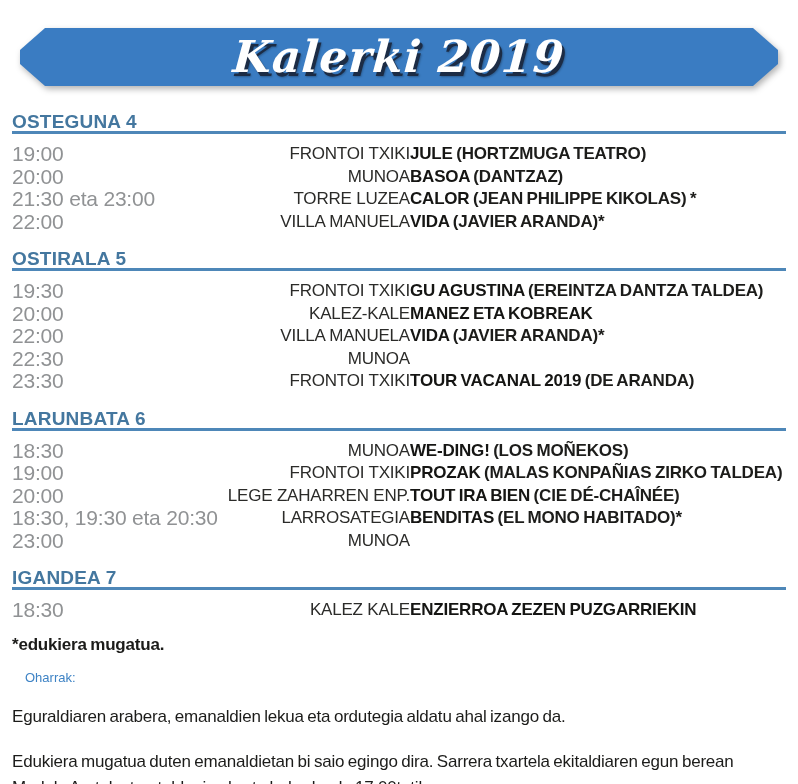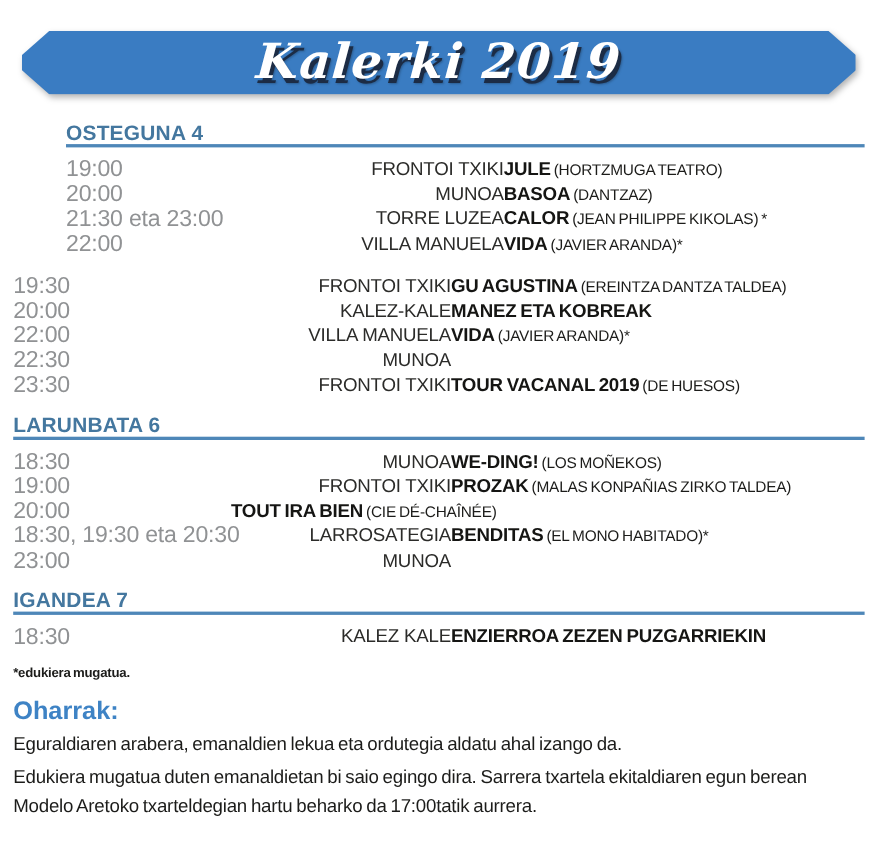--- a/index.html
+++ b/index.html
@@ -38,58 +38,59 @@
     line-height:1;
     color:#ffffff;
     letter-spacing:1px;
     transform:skewX(-4deg);
     text-shadow:3px 4px 0 var(--banner-shadow),4px 5px 2px rgba(0,0,0,.25);
     white-space:nowrap;
   }
   
   .content{padding:0 12px;}
   section.day{margin-top:16px;}
-  section.day:first-of-type{margin-top:26px;margin-left:48px;}
+  section.day:first-of-type{margin-top:26px;}
   .day-title{
     font-size:19px;
     line-height:19px;
     font-weight:bold;
     color:var(--heading-blue);
     letter-spacing:.2px;
     border-bottom:3px solid var(--rule-blue);
     padding-bottom:0;
   }
   .rows{margin-top:9px;}
   .row{
     display:grid;
     grid-template-columns:198px 200px 1fr;
     line-height:22.5px;
     white-space:nowrap;
   }
   .time{font-size:21px;color:var(--time-gray);letter-spacing:-.2px;}
   .venue{font-size:17px;color:#2b2b29;letter-spacing:-.2px;text-align:right;}
   .show{font-size:17px;color:#151513;letter-spacing:-.2px;word-spacing:-1px;}
   .show-title{font-weight:bold;}
-  .show-company{font-weight:normal;font-size:14px;color:var(--ink);}
+  .show-company{font-weight:bold;font-size:17px;color:var(--ink);}
   
   .footnote{
     margin-top:13px;
-    font-size:12px;
+    font-size:17px;
     font-weight:bold;
     letter-spacing:-.2px;
     word-spacing:-1px;
   }
   .notes-heading{
     margin-top:15px;
-    font-size:23px;
-    font-weight:bold;
+    font-size:13px;
+    font-weight:normal;
     color:var(--notes-blue);
+    margin-left:13px;
   }
   .notes p{
-    margin-top:4px;
+    margin-top:19px;
     font-size:17px;
     line-height:26px;
     letter-spacing:-.2px;
     word-spacing:-1px;
     color:var(--ink);
   }
 </style>
 </head>
 <body>
 
@@ -123,20 +124,21 @@
 
   <div class="row">
     <span class="time">22:00</span>
     <span class="venue">VILLA MANUELA</span>
     <span class="show"><b class="show-title">VIDA</b><span class="show-company"> (JAVIER ARANDA)*</span></span>
   </div>
 </div>
   </section>
 
   <section class="day">
+    <h2 class="day-title">OSTIRALA 5</h2>
     <div class="rows">
   <div class="row">
     <span class="time">19:30</span>
     <span class="venue">FRONTOI TXIKI</span>
     <span class="show"><b class="show-title">GU AGUSTINA</b><span class="show-company"> (EREINTZA DANTZA TALDEA)</span></span>
   </div>
 
   <div class="row">
     <span class="time">20:00</span>
     <span class="venue">KALEZ-KALE</span>
@@ -150,21 +152,21 @@
   </div>
 
   <div class="row">
     <span class="time">22:30</span>
     <span class="venue">MUNOA</span>
   </div>
 
   <div class="row">
     <span class="time">23:30</span>
     <span class="venue">FRONTOI TXIKI</span>
-    <span class="show"><b class="show-title">TOUR VACANAL 2019</b><span class="show-company"> (DE HUESOS)</span></span>
+    <span class="show"><b class="show-title">TOUR VACANAL 2019</b><span class="show-company"> (DE ARANDA)</span></span>
   </div>
 </div>
   </section>
 
   <section class="day">
     <h2 class="day-title">LARUNBATA 6</h2>
     <div class="rows">
   <div class="row">
     <span class="time">18:30</span>
     <span class="venue">MUNOA</span>
@@ -172,20 +174,21 @@
   </div>
 
   <div class="row">
     <span class="time">19:00</span>
     <span class="venue">FRONTOI TXIKI</span>
     <span class="show"><b class="show-title">PROZAK</b><span class="show-company"> (MALAS KONPAÑIAS ZIRKO TALDEA)</span></span>
   </div>
 
   <div class="row">
     <span class="time">20:00</span>
+    <span class="venue">LEGE ZAHARREN ENP.</span>
     <span class="show"><b class="show-title">TOUT IRA BIEN</b><span class="show-company"> (CIE DÉ-CHAÎNÉE)</span></span>
   </div>
 
   <div class="row">
     <span class="time">18:30, 19:30 eta 20:30</span>
     <span class="venue">LARROSATEGIA</span>
     <span class="show"><b class="show-title">BENDITAS</b><span class="show-company"> (EL MONO HABITADO)*</span></span>
   </div>
 
   <div class="row">

